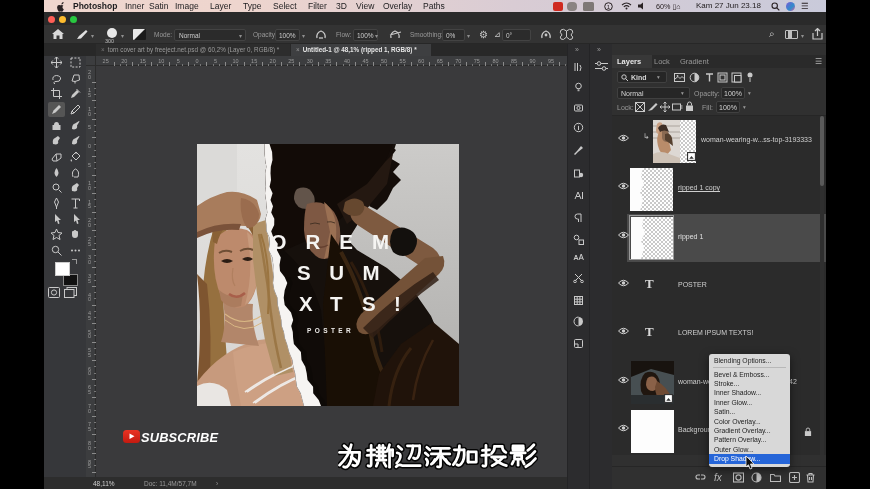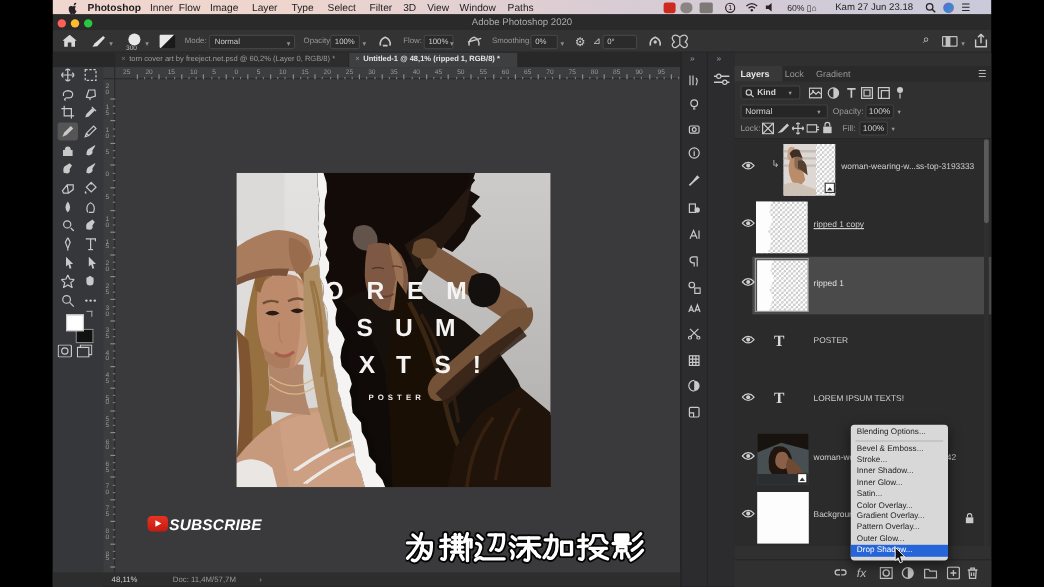--- a/index.html
+++ b/index.html
@@ -33,29 +33,29 @@
 </style>
 </head>
 <body>
 <div id="stage">
   <div class="abs" id="menubar">
     <svg class="mi" style="left:13px;top:1.5px;" width="9" height="10" viewBox="0 0 9 10">
         <path d="M4.5 2.6 Q4.3 1.4 5.2 0.6 Q6 0 6.6 0 Q6.7 1 6 1.8 Q5.3 2.6 4.5 2.6 M4.6 3 Q5.6 3 6.4 3.4 Q5.4 4.2 5.5 5.4 Q5.6 6.6 6.8 7.2 Q6.2 8.6 5.6 9.2 Q5 10 4.2 9.6 Q3.5 9.3 2.9 9.6 Q2.1 10 1.5 9.2 Q0.3 7.8 0.1 5.8 Q-0.1 3.6 1.8 3.1 Q2.6 2.9 3.4 3.3 Q4 3.5 4.6 3 Z" fill="#2a2224"></path>
       </svg>
     <span class="mi" style="left:29px;font-weight:bold;">Photoshop</span>
     <span class="mi" style="left:81px;">Inner</span>
-    <span class="mi" style="left:105px;">Flow</span>
+    <span class="mi" style="left:105px;">Satin</span>
     <span class="mi" style="left:131px;">Image</span>
     <span class="mi" style="left:166px;">Layer</span>
     <span class="mi" style="left:199px;">Type</span>
     <span class="mi" style="left:229px;">Select</span>
     <span class="mi" style="left:264px;">Filter</span>
     <span class="mi" style="left:292px;">3D</span>
     <span class="mi" style="left:312px;">View</span>
-    <span class="mi" style="left:339px;">Window</span>
+    <span class="mi" style="left:339px;">Overlay</span>
     <span class="mi" style="left:379px;">Paths</span>
     <span class="mi" style="left:509px;top:1.5px;width:10px;height:9px;background:#cf2a20;border-radius:2px;"></span>
     <span class="mi" style="left:523px;top:1.5px;width:10px;height:9px;background:#8a8482;border-radius:4px;"></span>
     <span class="mi" style="left:539px;top:1.5px;width:11px;height:9px;background:#7e7876;border-radius:1.5px;"></span>
     <svg class="mi" style="left:560px;top:1.5px;" width="9" height="9" viewBox="0 0 9 9">
         <circle cx="4.5" cy="4.5" r="3.8" stroke="#2a2224" fill="none"></circle>
         <text x="2.8" y="6.6" font-size="6" fill="#2a2224">1</text>
       </svg>
     <svg class="mi" style="left:577px;top:2px;" width="11" height="8" viewBox="0 0 11 8">
         <path d="M1 3 Q5.5 -1 10 3 M2.8 4.8 Q5.5 2.5 8.2 4.8" stroke="#2a2224" fill="none" stroke-width="1.1"></path>
@@ -70,21 +70,20 @@
         <circle cx="3.7" cy="3.7" r="2.7" stroke="#2a2224" fill="none" stroke-width="1.1"></circle>
         <path d="M5.8 5.8 L8.3 8.3" stroke="#2a2224" stroke-width="1.2"></path>
       </svg>
     <span class="mi" style="left:742px;top:1.5px;width:9px;height:9px;background:linear-gradient(135deg,#7b5bd6,#2f8ccc 60%,#d65ba0);border-radius:50%;"></span>
     <span class="mi" style="left:757px;top:0.5px;color:#2a2224;">☰</span>
   </div>
   <div class="abs" id="titlebar"></div>
   <div class="tl" style="left:48px;background:#ff5f57;"></div>
   <div class="tl" style="left:59px;background:#febc2e;"></div>
   <div class="tl" style="left:70px;background:#28c840;"></div>
-  <div class="abs" id="titletext">Adobe Photoshop 2020</div>
   <div class="abs" id="optbar">
     <svg style="position:absolute;left:8px;top:4px;" width="12" height="11" viewBox="0 0 12 11">
         <path d="M6 0 L12 5 L10.5 5 L10.5 10 L7.5 10 L7.5 6.5 L4.5 6.5 L4.5 10 L1.5 10 L1.5 5 L0 5 Z" fill="#d8d8d8"></path>
       </svg>
     <svg style="position:absolute;left:32px;top:5px;" width="13" height="10" viewBox="0 0 13 10">
         <path d="M1 9 L3 6 L10 0 L11.5 1.5 L5 8.5 L1 9 Z" fill="#e0e0e0"></path>
       </svg>
     <span style="position:absolute;left:47px;top:7px;color:#8f8f8f;font-size:6px;">▾</span>
     <div style="position:absolute;left:63px;top:3px;width:10px;height:10px;border-radius:50%;background:#e8e8e8;"></div>
     <span style="position:absolute;left:61px;top:12.5px;font-size:5.5px;color:#bbb;">300</span>

